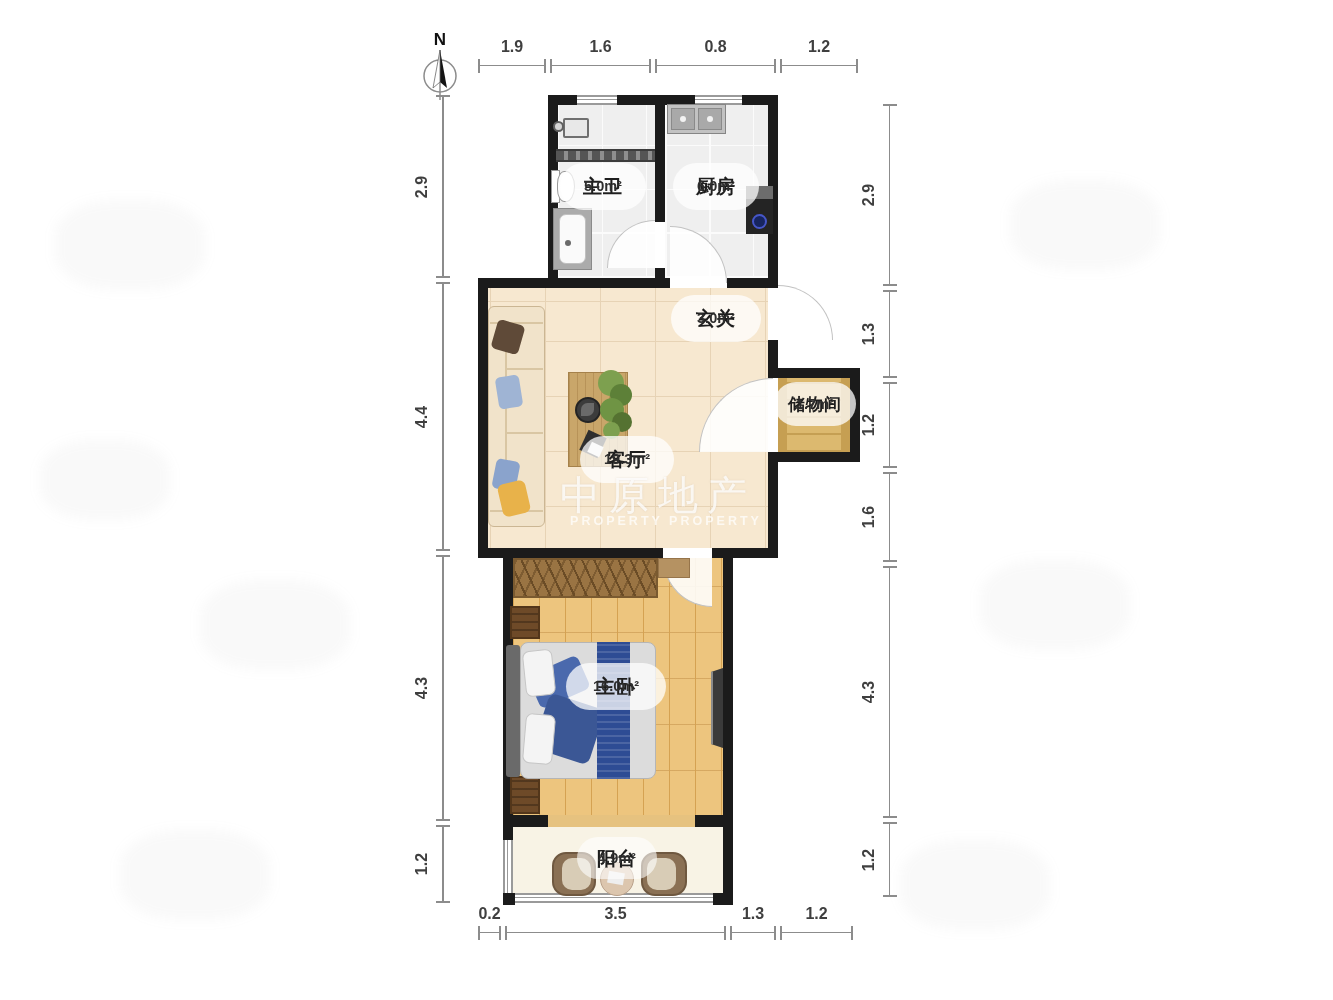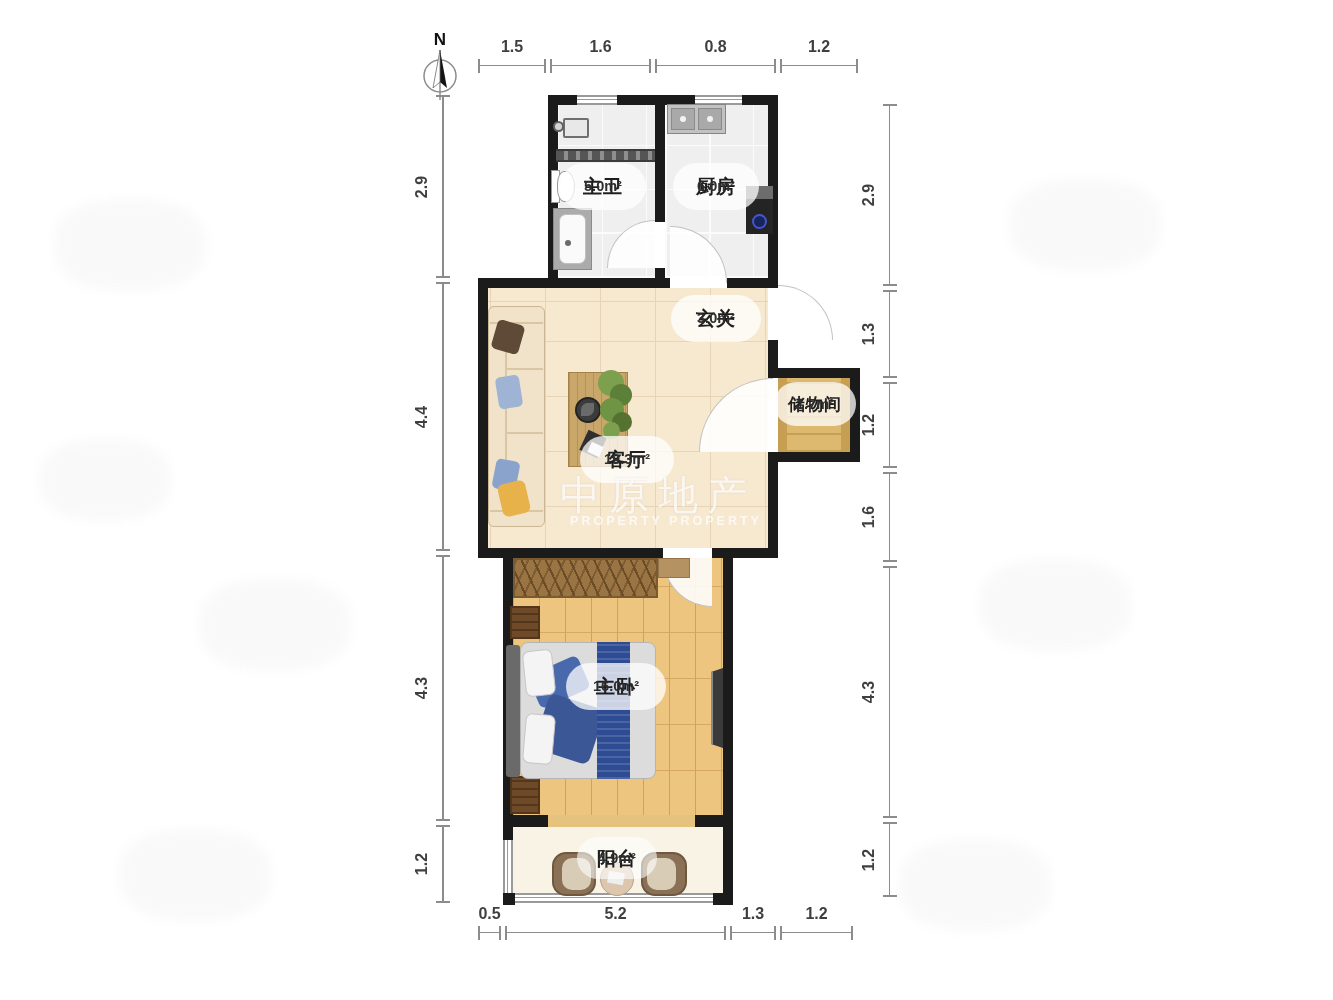--- a/index.html
+++ b/index.html
@@ -218,37 +218,37 @@
 
   <div style="left:430px;top:30px;width:20px;text-align:center;font-size:17px;font-weight:bold;color:#111;">N</div>
   <svg style="left:418px;top:44px;" width="44" height="62" viewBox="0 0 44 62">
     <circle cx="22" cy="32" r="16" fill="none" stroke="#8c8c8c" stroke-width="1.5"></circle>
     <line x1="22" y1="6" x2="22" y2="56" stroke="#8c8c8c" stroke-width="1.5"></line>
     <polygon points="22,6 29,44 22,38" fill="#141414"></polygon>
     <polygon points="22,6 15,44 22,38" fill="#ffffff" stroke="#6a6a6a" stroke-width="0.8"></polygon>
   </svg>
 
   <div class="dim-h" style="left:478px;top:59px;width:68px;">
-    <span class="lbl">1.5</span>
+    <span class="lbl">1.9</span>
     </div>
   <div class="dim-h" style="left:550px;top:59px;width:101px;">
     <span class="lbl">1.6</span>
     </div>
   <div class="dim-h" style="left:655px;top:59px;width:121px;">
     <span class="lbl">0.8</span>
     </div>
   <div class="dim-h" style="left:780px;top:59px;width:78px;">
     <span class="lbl">1.2</span>
     </div>
 
   <div class="dim-h" style="left:478px;top:926px;width:23px;">
-    <span class="lbl">0.5</span>
+    <span class="lbl">0.2</span>
     </div>
   <div class="dim-h" style="left:505px;top:926px;width:221px;">
-    <span class="lbl">5.2</span>
+    <span class="lbl">3.5</span>
     </div>
   <div class="dim-h" style="left:730px;top:926px;width:46px;">
     <span class="lbl">1.3</span>
     </div>
   <div class="dim-h" style="left:780px;top:926px;width:73px;">
     <span class="lbl">1.2</span>
     </div>
 
   <div class="dim-v" style="left:436px;top:95px;height:183px;">
     <span class="lbl">2.9</span>

